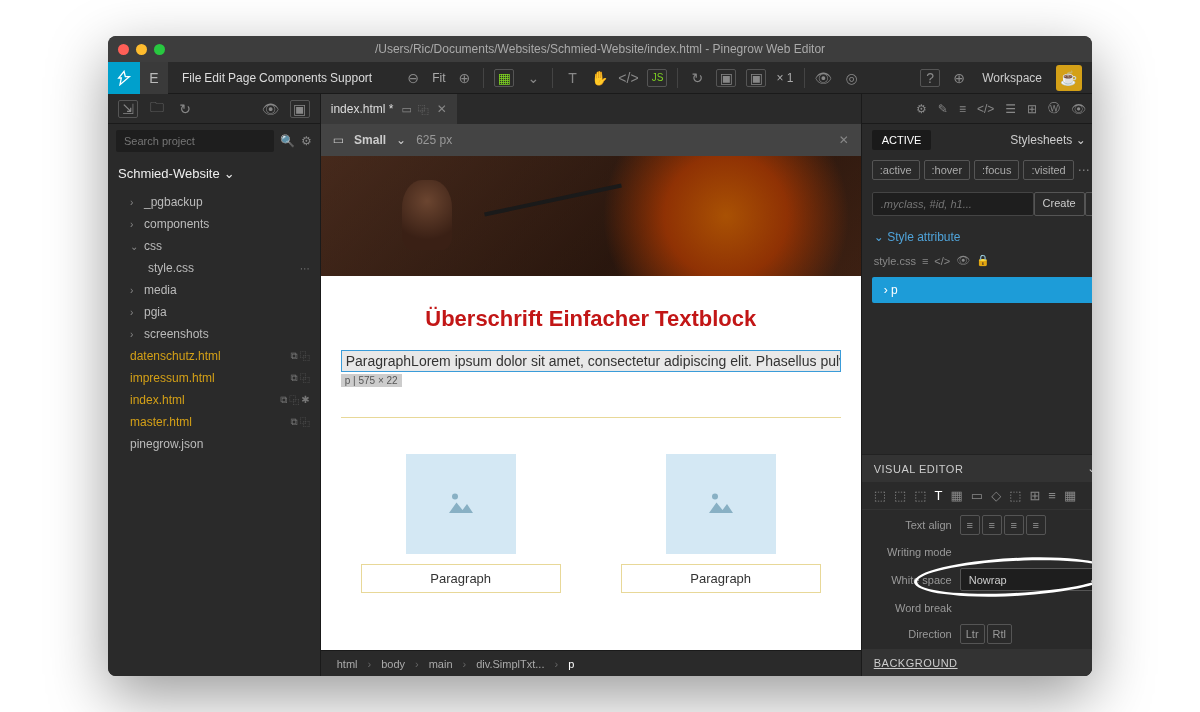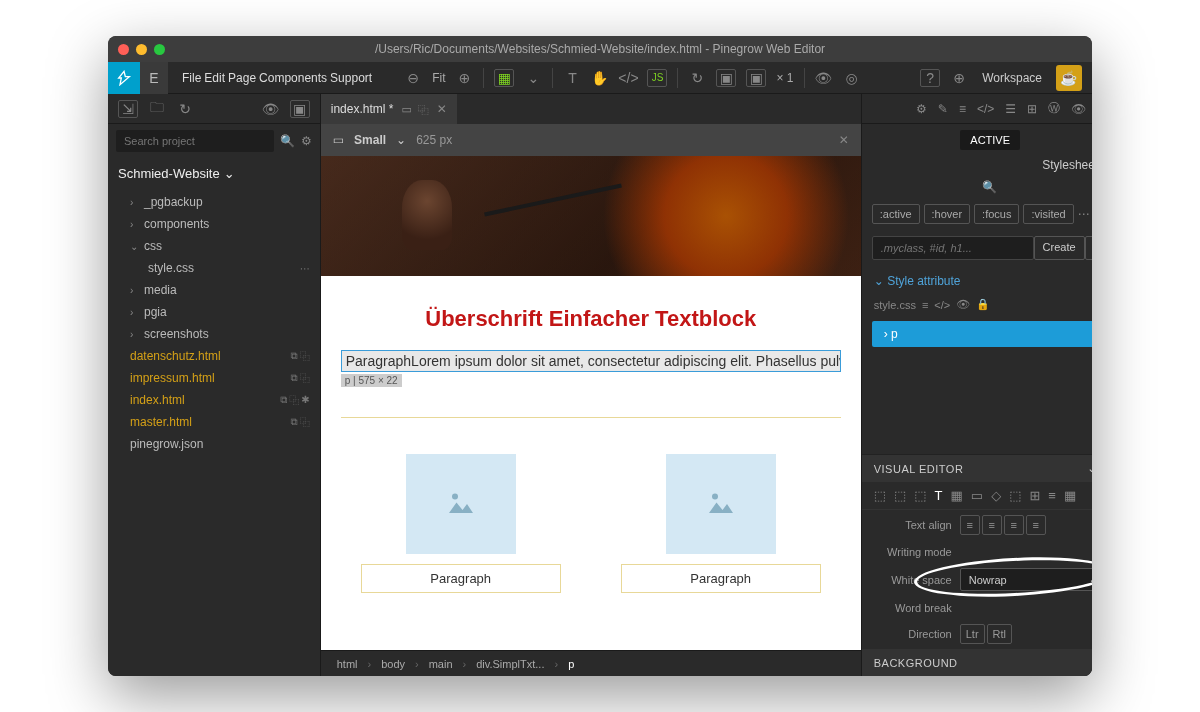--- a/index.html
+++ b/index.html
@@ -59,21 +59,21 @@
 .blocks-row { display: flex; gap: 60px; justify-content: center; margin-top: 36px; }
 .block-col { display: flex; flex-direction: column; align-items: center; gap: 10px; }
 .img-ph { width: 110px; height: 100px; background: #d4e8f4; display: flex; align-items: center; justify-content: center; color: #88b0c4; }
 .img-ph svg { width: 36px; height: 36px; }
 .para-box { width: 200px; border: 1px solid #e8d898; padding: 6px; text-align: center; color: #333; font-size: 13px; }
 .breadcrumb-bar { height: 26px; background: #2a2a2a; display: flex; align-items: center; padding: 0 10px; gap: 4px; color: #aaa; font-size: 11px; border-top: 1px solid #1a1a1a; }
 .breadcrumb-bar .crumb { padding: 2px 6px; }
 .breadcrumb-bar .sep { color: #666; }
 .right-panel { width: 268px; background: #2a2a2a; display: flex; flex-direction: column; border-left: 1px solid #1a1a1a; }
 .right-toolbar { height: 30px; display: flex; align-items: center; justify-content: flex-end; gap: 11px; padding: 0 10px; color: #888; font-size: 12px; border-bottom: 1px solid #1a1a1a; }
-.active-tab-row { display: flex; align-items: center; padding: 6px 1px; gap: 8px; flex-direction: column; }
+.active-tab-row { display: flex; align-items: center; padding: 6px 10px; gap: 8px; }
 .active-tab { background: #1a1a1a; color: #fff; padding: 4px 10px; font-size: 11px; border-radius: 2px; }
 .stylesheets-drop { margin-left: auto; color: #ccc; font-size: 12px; }
 .pseudo-row { display: flex; gap: 4px; padding: 4px 10px; align-items: center; }
 .pseudo-btn { border: 1px solid #555; padding: 3px 7px; font-size: 11px; color: #aaa; border-radius: 2px; cursor: pointer; }
 .pin-icon { margin-left: auto; color: #888; }
 .selector-row { display: flex; gap: 0; padding: 8px 10px; }
 .selector-input { flex: 1; background: #1e1e1e; border: 1px solid #444; padding: 5px 8px; color: #888; font-size: 11px; font-style: italic; border-radius: 2px; }
 .create-btn { border: 1px solid #555; padding: 4px 8px; color: #ccc; font-size: 11px; border-radius: 2px; cursor: pointer; }
 .more-btn { border: 1px solid #555; padding: 4px 6px; color: #ccc; border-radius: 2px; cursor: pointer; }
 .style-attribute { padding: 6px 12px; color: #4fa3d9; font-size: 12px; }
@@ -83,21 +83,21 @@
 .visual-editor-header .collapse { margin-left: auto; }
 .ve-icon-row { display: flex; gap: 8px; padding: 6px 12px; color: #888; font-size: 13px; border-bottom: 1px solid #333; }
 .ve-icon-row .active { color: #fff; }
 .ve-prop-row { display: flex; align-items: center; padding: 5px 12px; gap: 8px; font-size: 11px; position: relative; }
 .ve-prop-label { width: 78px; text-align: right; color: #999; }
 .ve-btn-group { display: flex; gap: 2px; }
 .ve-btn { border: 1px solid #555; padding: 3px 5px; color: #999; font-size: 11px; border-radius: 2px; min-width: 20px; text-align: center; cursor: pointer; }
 .ve-select { flex: 1; background: #1e1e1e; border: 1px solid #555; padding: 4px 8px; color: #ccc; font-size: 11px; border-radius: 2px; display: flex; justify-content: space-between; align-items: center; cursor: pointer; }
 .ve-chevron { margin-left: auto; color: #888; }
 .circle-highlight { position: absolute; border: 3px solid #fff; border-radius: 50%; width: 200px; height: 38px; left: 52px; top: -5px; pointer-events: none; transform: rotate(-3deg); }
-.background-header { background: #333; padding: 7px 12px; font-size: 11px; letter-spacing: 0.5px; color: #ccc; display: flex; align-items: center; }
+.background-header { background: #333; padding: 7px 12px; font-size: 11px; letter-spacing: 0.5px; color: #ccc; display: flex; align-items: center; text-decoration: underline; }
 svg { flex-shrink: 0; }
 </style>
 </head>
 <body>
 
 <div class="window">
 
   <div class="titlebar">
     <div class="traffic-lights">
       <div class="tl red"></div>

